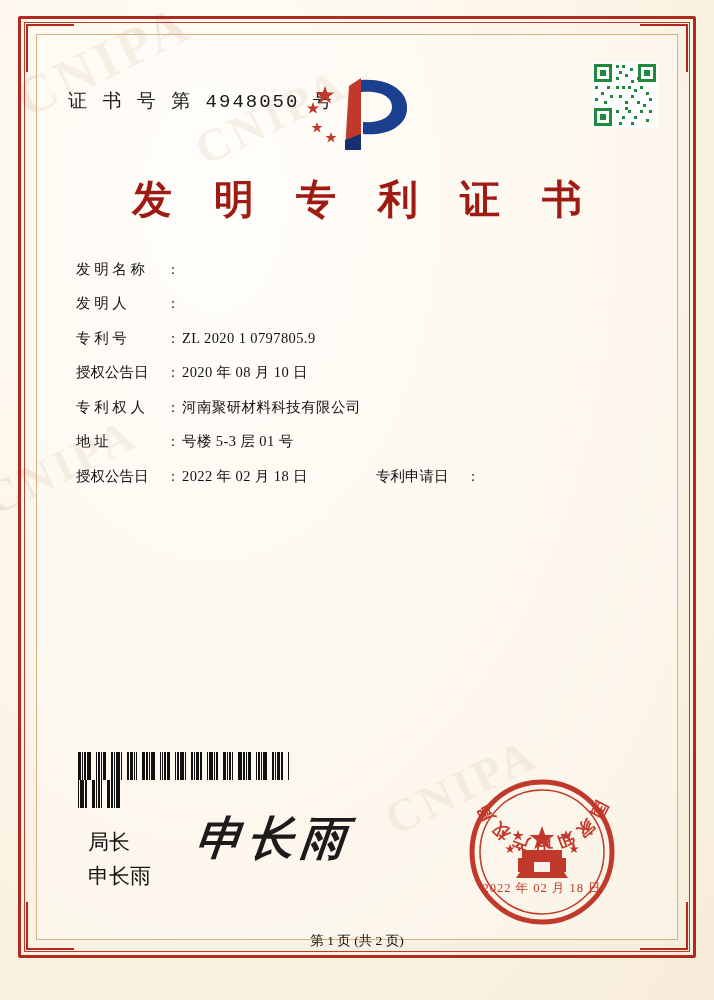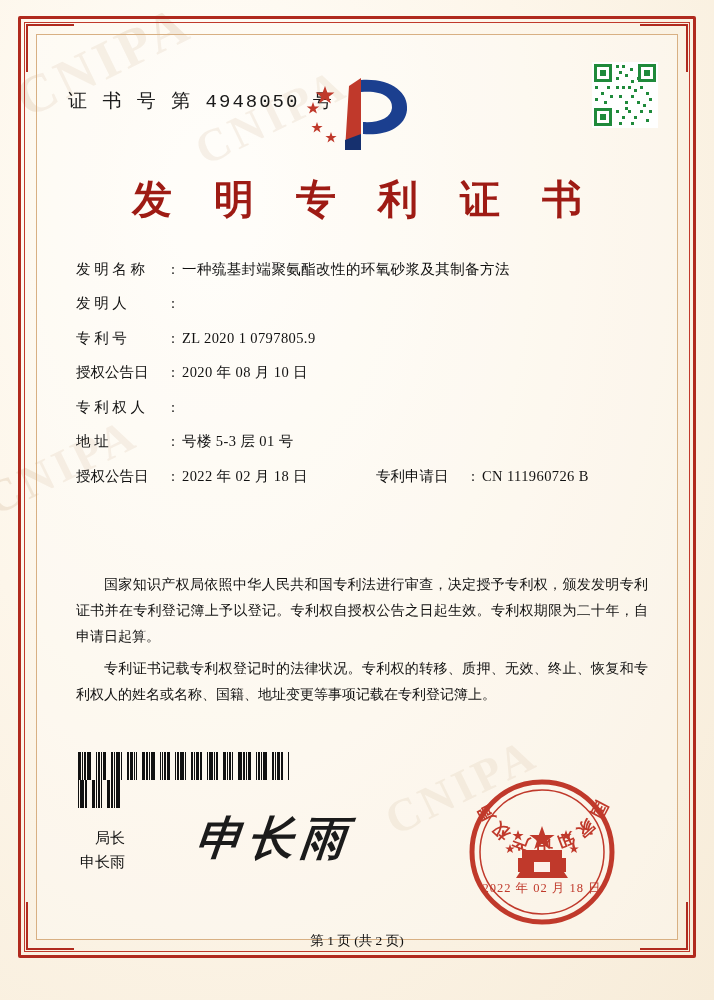--- a/index.html
+++ b/index.html
@@ -186,26 +186,25 @@
     display: inline-block;
     background: #111;
     height: 100%;
     margin-right: 1px;
     vertical-align: top;
   }
 
   
   .sig-label {
     position: absolute;
-    left: 80px;
+    left: 88px;
     top: 826px;
-    font-size: 15px;
+    font-size: 21px;
     line-height: 1.6;
     color: #111;
-    text-align: right;
   }
   .sig-script {
     position: absolute;
     left: 196px;
     top: 808px;
     font-size: 46px;
     color: #1b1b1b;
     font-family: "Liberation Serif", serif;
     font-style: italic;
     font-weight: bold;
@@ -343,21 +342,20 @@
     </svg>
   </div>
 
   <div class="title">发 明 专 利 证 书</div>
 
   <div class="fields">
 
     <div class="row">
       <div class="lbl spread">发 明 名 称</div>
       <div class="colon">:</div>
-      <div class="val">一种巯基封端聚氨酯改性的环氧砂浆及其制备方法</div>
     </div>
 
     <div class="row">
       <div class="lbl spread">发 明 人</div>
       <div class="colon">:</div>
       <div class="val">
       </div>
     </div>
 
     <div class="row">
@@ -368,49 +366,45 @@
 
     <div class="row">
       <div class="lbl">授权公告日</div>
       <div class="colon">:</div>
       <div class="val">2020 年 08 月 10 日</div>
     </div>
 
     <div class="row">
       <div class="lbl spread">专 利 权 人</div>
       <div class="colon">:</div>
+      <div class="val">河南聚研材料科技有限公司</div>
     </div>
 
     <div class="row">
       <div class="lbl spread">地 址</div>
       <div class="colon">:</div>
       <div class="val">
         <span class="line2">号楼 5-3 层 01 号</span>
       </div>
     </div>
 
     <div class="row-two">
       <div class="half-left">
         <div class="lbl">授权公告日</div>
         <div class="colon">:</div>
         <div class="val">2022 年 02 月 18 日</div>
       </div>
       <div class="half-right">
         <div class="lbl">专利申请日</div>
         <div class="colon">:</div>
-        <div class="val">CN 111960726 B</div>
       </div>
     </div>
 
   </div>
 
-  <div class="paras">
-    <p>国家知识产权局依照中华人民共和国专利法进行审查，决定授予专利权，颁发发明专利证书并在专利登记簿上予以登记。专利权自授权公告之日起生效。专利权期限为二十年，自申请日起算。</p>
-    <p>专利证书记载专利权登记时的法律状况。专利权的转移、质押、无效、终止、恢复和专利权人的姓名或名称、国籍、地址变更等事项记载在专利登记簿上。</p>
-  </div>
 
   <div class="barcode">
     <span style="width:3px"></span><span style="width:1px"></span><span style="width:2px"></span><span style="width:4px"></span>
     <span style="width:1px"></span><span style="width:2px"></span><span style="width:1px"></span><span style="width:3px"></span>
     <span style="width:2px"></span><span style="width:1px"></span><span style="width:4px"></span><span style="width:1px"></span>
     <span style="width:2px"></span><span style="width:3px"></span><span style="width:1px"></span><span style="width:1px"></span>
     <span style="width:3px"></span><span style="width:2px"></span><span style="width:1px"></span><span style="width:4px"></span>
     <span style="width:1px"></span><span style="width:1px"></span><span style="width:2px"></span><span style="width:3px"></span>
     <span style="width:1px"></span><span style="width:2px"></span><span style="width:4px"></span><span style="width:1px"></span>
     <span style="width:2px"></span><span style="width:1px"></span><span style="width:3px"></span><span style="width:2px"></span>

